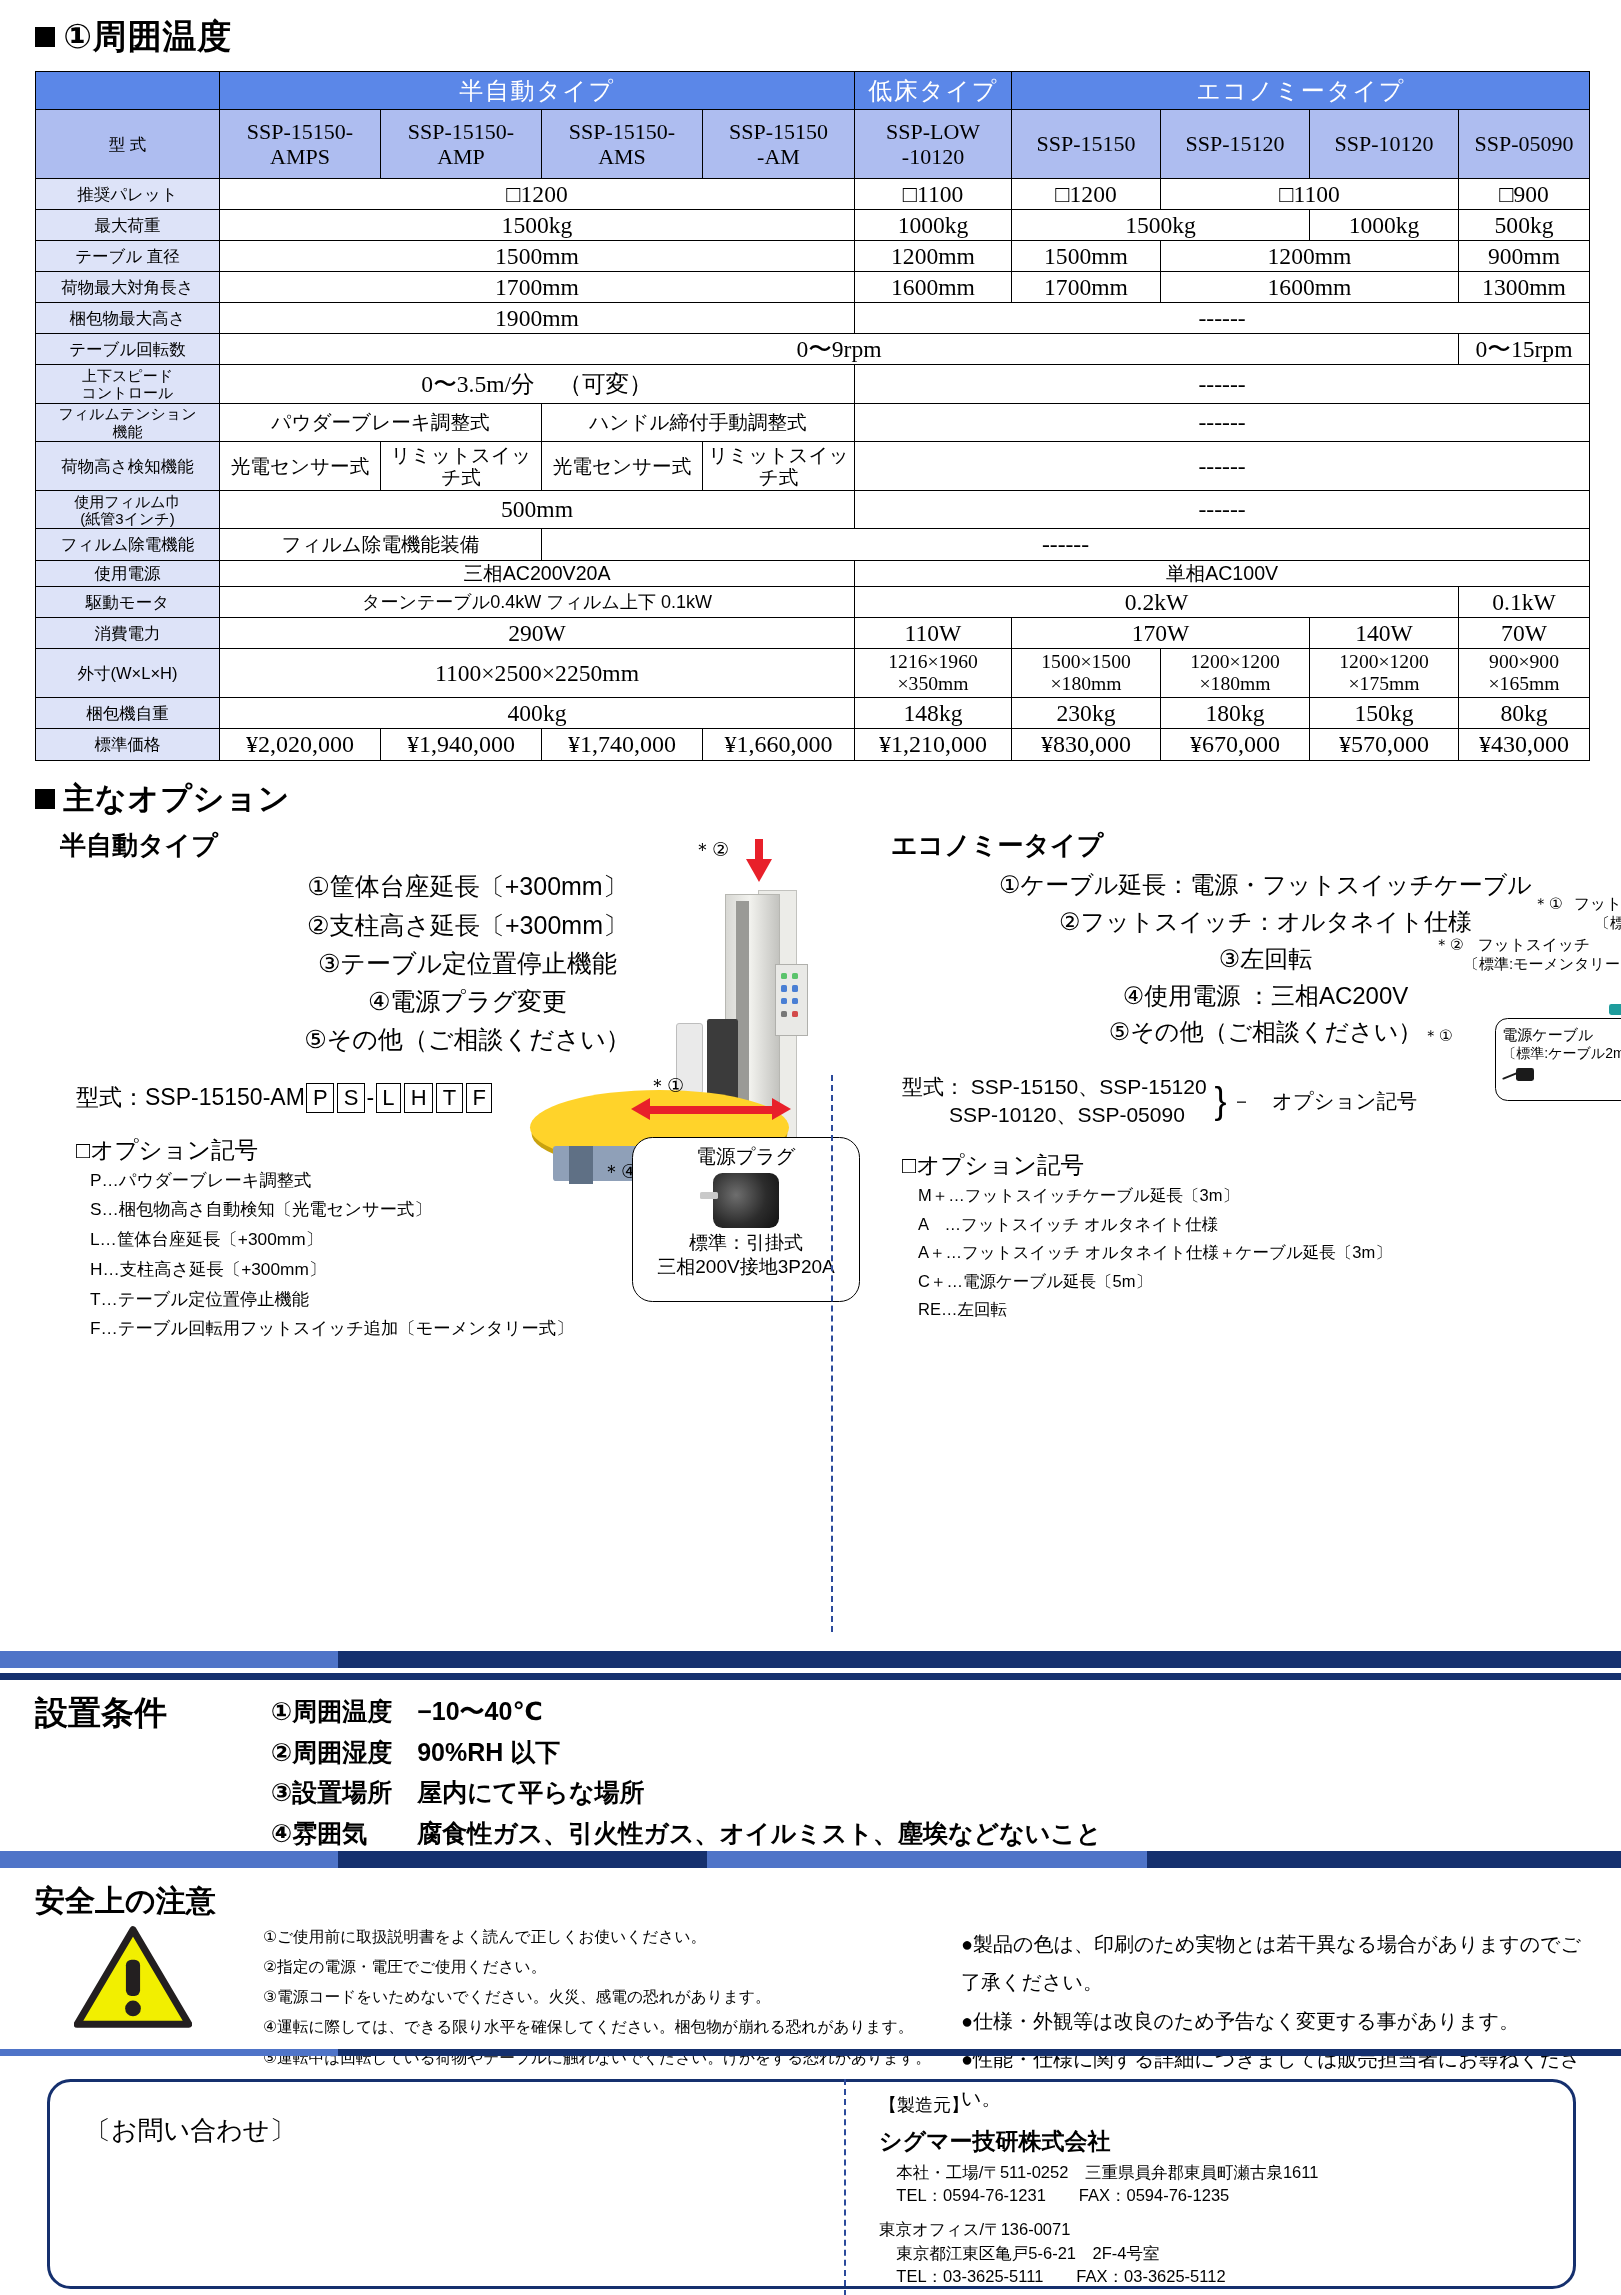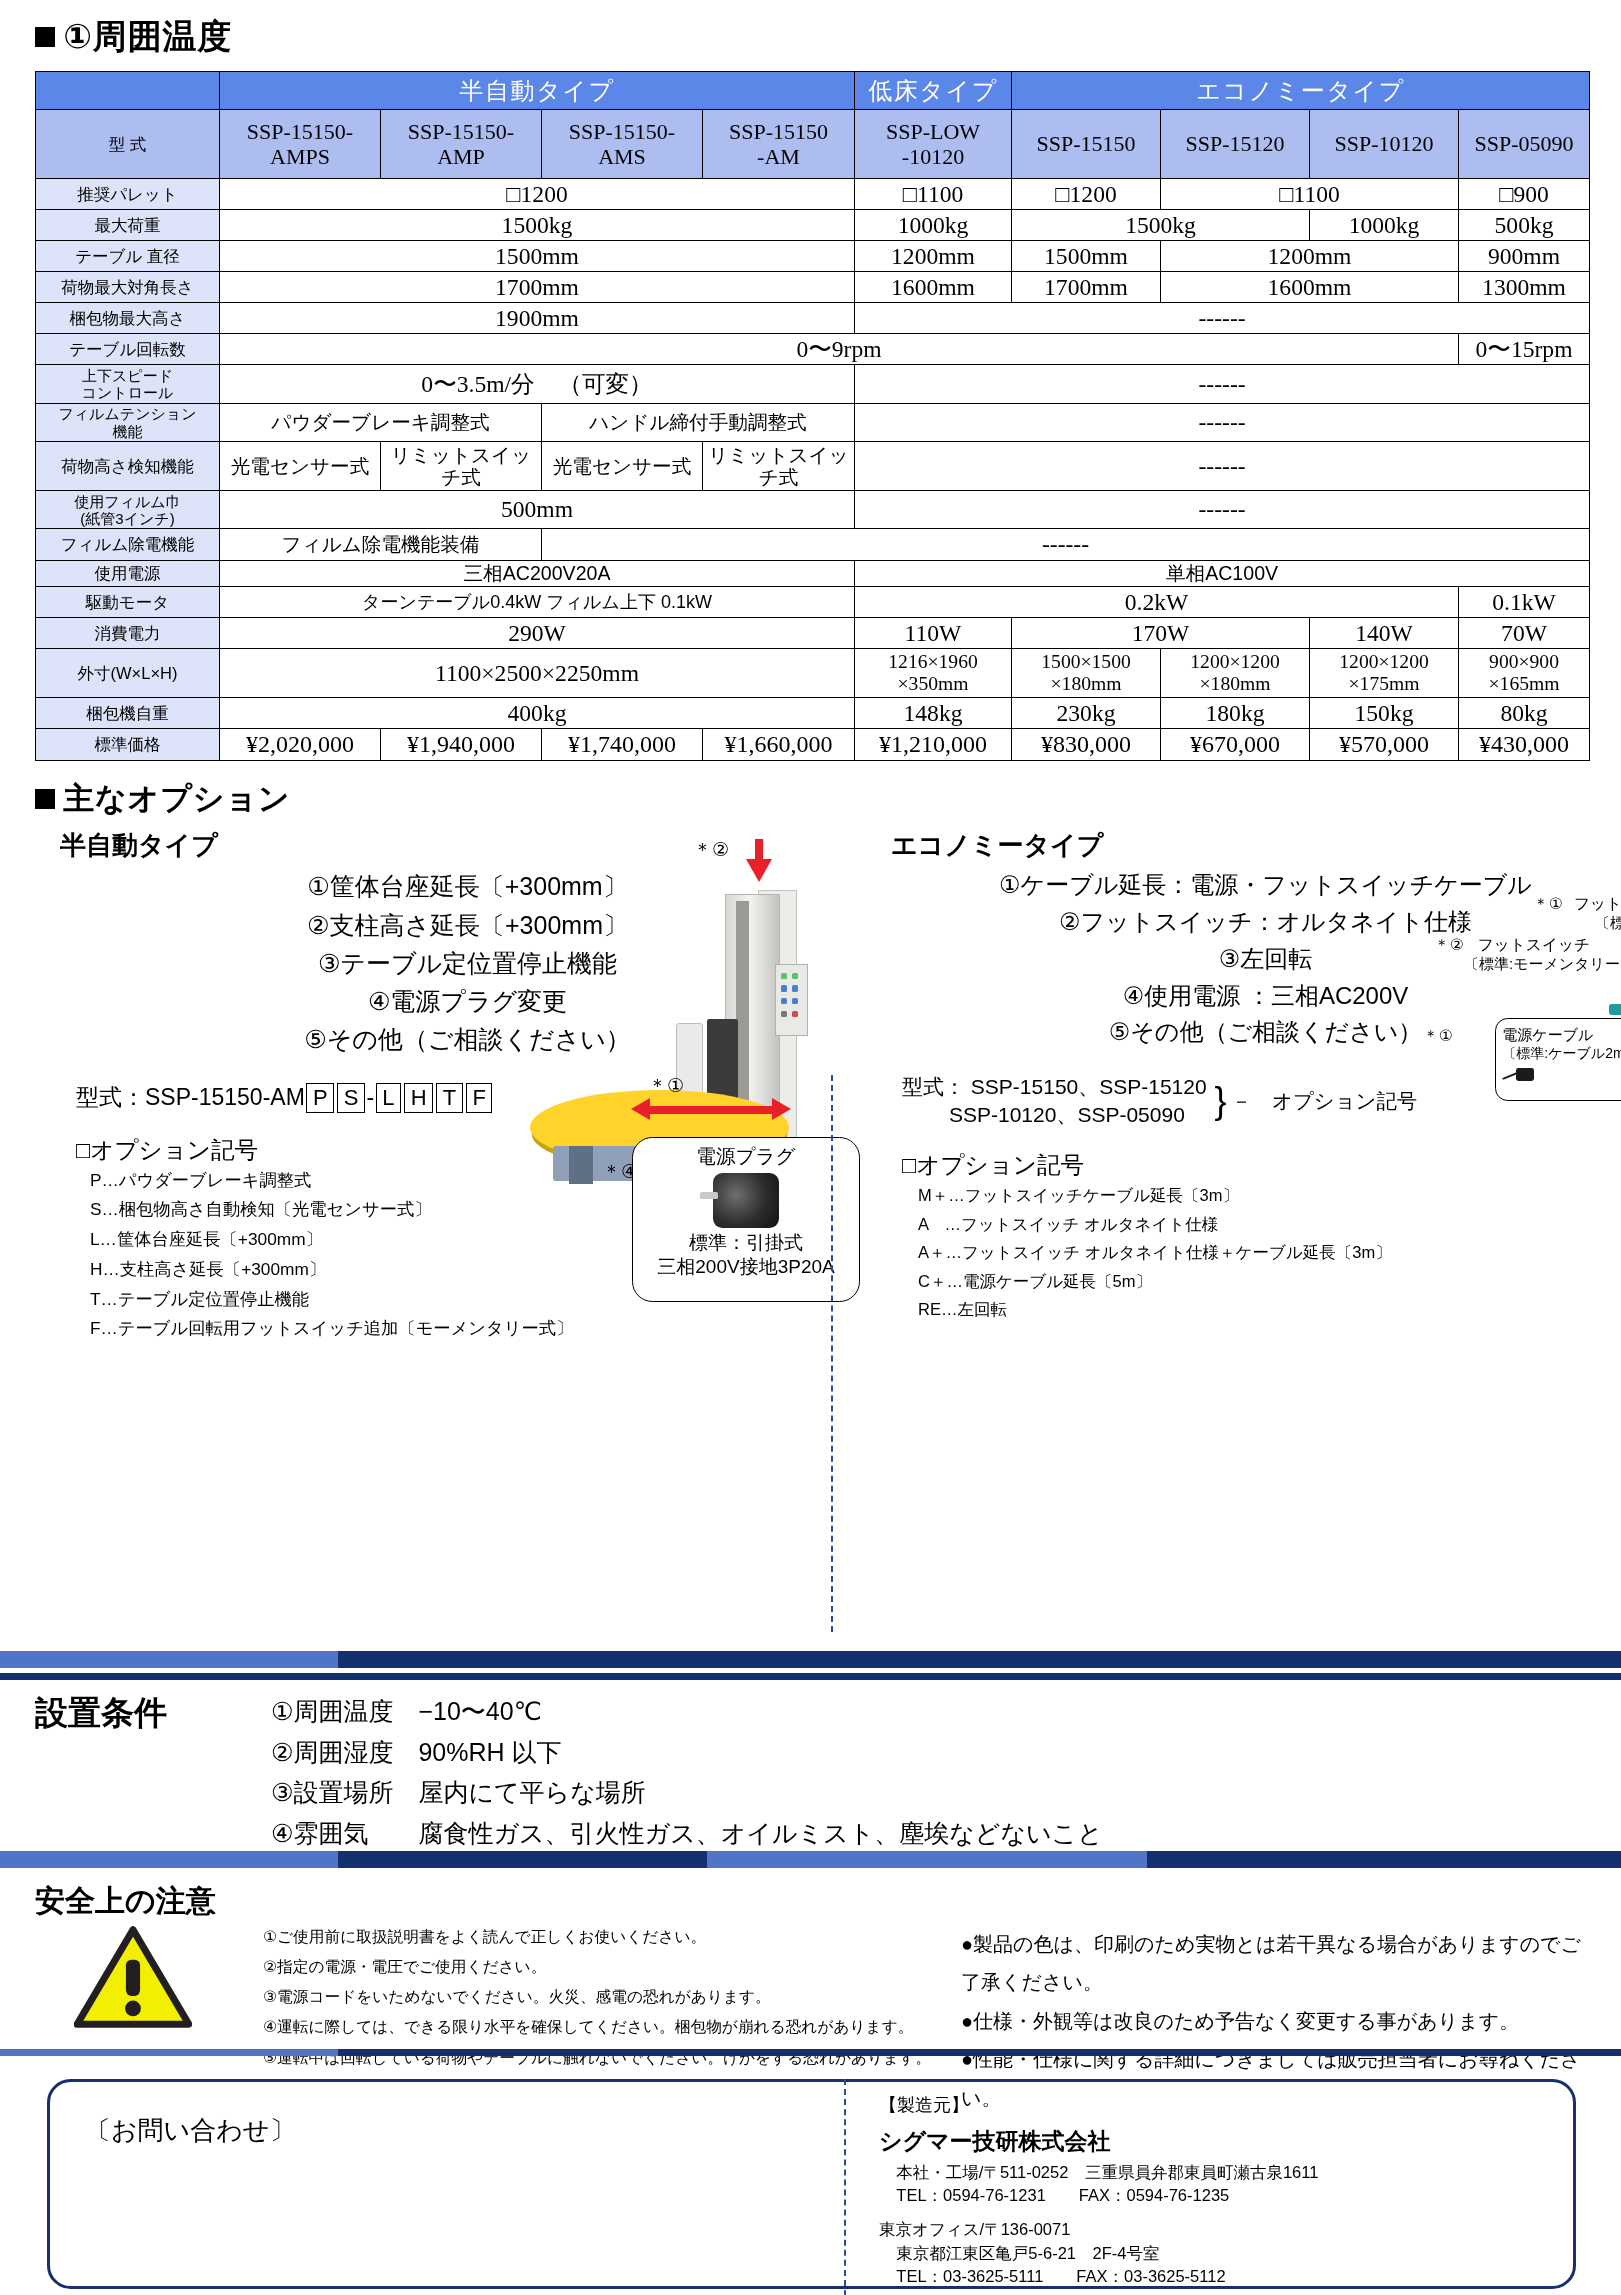--- a/index.html
+++ b/index.html
@@ -85,21 +85,21 @@
   .dash-div { position:absolute; left:831px; top:1061px; width:0; border-left:2.4px dashed #2b4a9b; height:557px; }
 
   
   .navybar { position:absolute; left:0; width:1622px; height:17.3px; background:#15306e; }
   .navybar.thin { height:7px; }
   .navybar .lite { position:absolute; left:0; top:0; height:100%; background:#4f74c8; }
 
   
   .install { position:absolute; left:35px; top:1677px; display:flex; }
   .install .ttl { font-size:33px; font-weight:bold; width:236px; }
-  .install ol { margin:0; padding:0; list-style:none; font-size:25px; line-height:1.62; }
+  .install ol { margin:0; padding:0; list-style:none; font-size:25px; line-height:1.62;font-weight:bold; }
 
   
   .safety { position:absolute; left:35px; top:1867px; width:1562px; }
   .safety .ttl { font-size:30px; font-weight:bold; }
   .warn { position:absolute; left:39px; top:44px; width:118px; height:104px; }
   .warn svg { width:118px; height:104px; }
   .safety .left { position:absolute; left:228px; top:41px; font-size:15.7px; line-height:1.92; }
   .safety .right { position:absolute; left:926px; top:44px; font-size:20px; line-height:1.92; }
 
   

